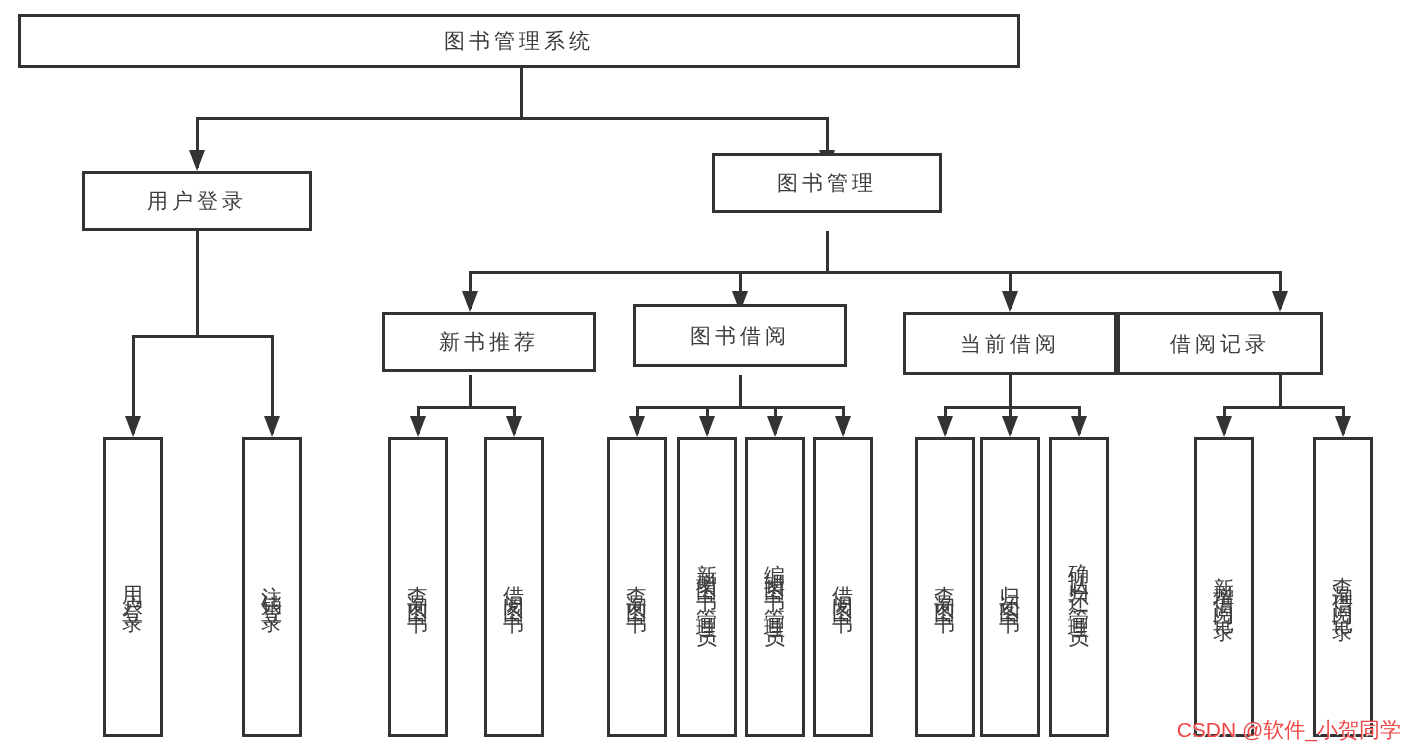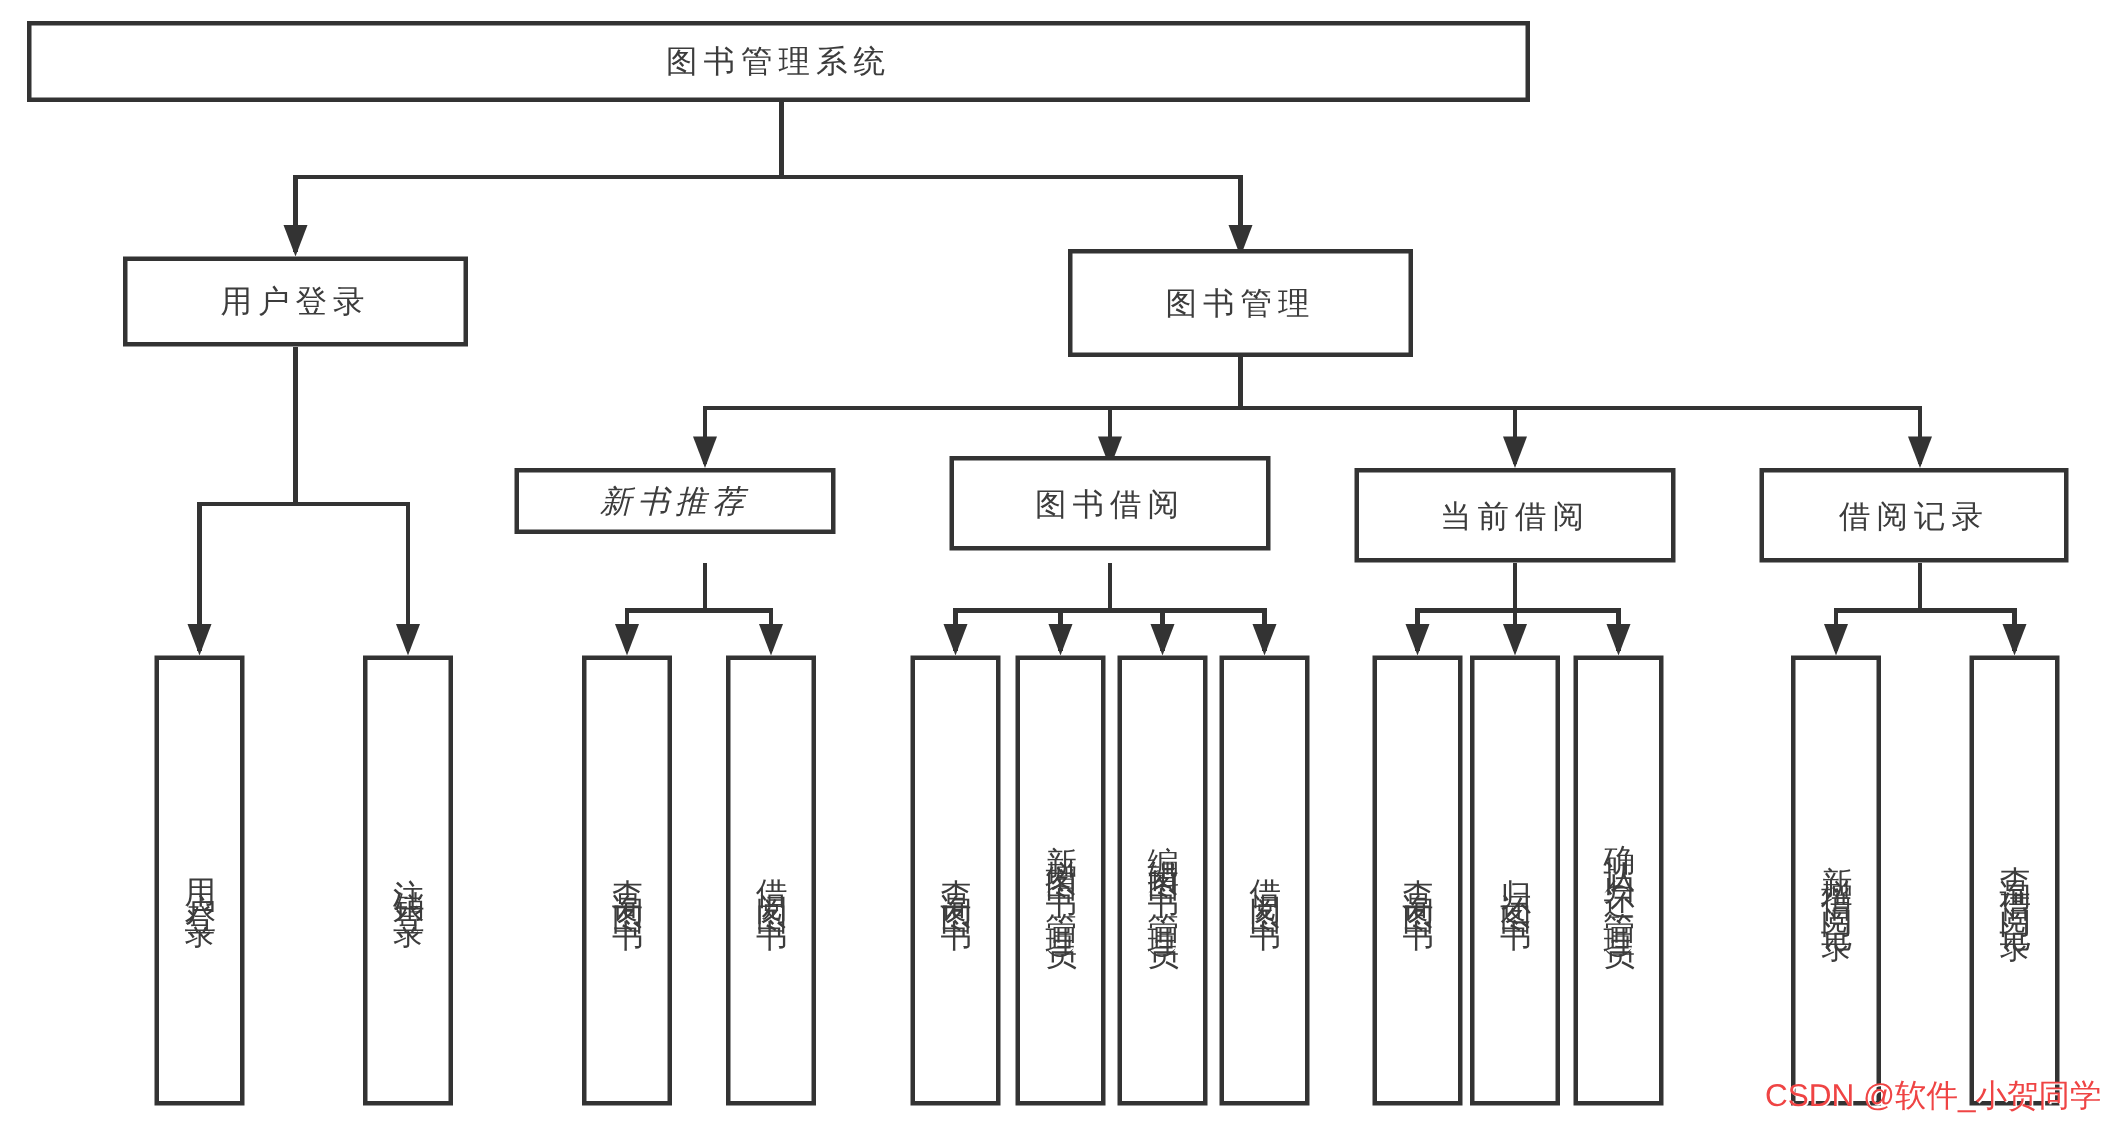--- a/index.html
+++ b/index.html
@@ -121,34 +121,34 @@
     </g>
   </svg>
 
   <div class="node" style="left:18px; top:14px; width:1002px; height:54px;">
     <span class="lbl">图书管理系统</span>
   </div>
 
   <div class="node" style="left:82px; top:171px; width:230px; height:60px;">
     <span class="lbl">用户登录</span>
   </div>
-  <div class="node" style="left:712px; top:166px; width:230px; height:72px;align-items:center;">
+  <div class="node" style="left:712px; top:153px; width:230px; height:60px;align-items:center;">
     <span class="lbl">图书管理</span>
   </div>
 
-  <div class="node" style="left:343px; top:312px; width:214px; height:44px;font-style:italic;">
+  <div class="node" style="left:382px; top:312px; width:214px; height:60px;">
     <span class="lbl">新书推荐</span>
   </div>
   <div class="node" style="left:633px; top:304px; width:214px; height:63px;">
     <span class="lbl">图书借阅</span>
   </div>
   <div class="node" style="left:903px; top:312px; width:214px; height:63px;">
     <span class="lbl">当前借阅</span>
   </div>
-  <div class="node" style="left:1173px; top:312px; width:206px; height:63px;">
+  <div class="node" style="left:1117px; top:312px; width:206px; height:63px;">
     <span class="lbl">借阅记录</span>
   </div>
 
   <div class="leaf" style="left:103px;">
     <span class="lbl">用户登录</span>
   </div>
   <div class="leaf" style="left:242px;">
     <span class="lbl">注销登录</span>
   </div>
 

